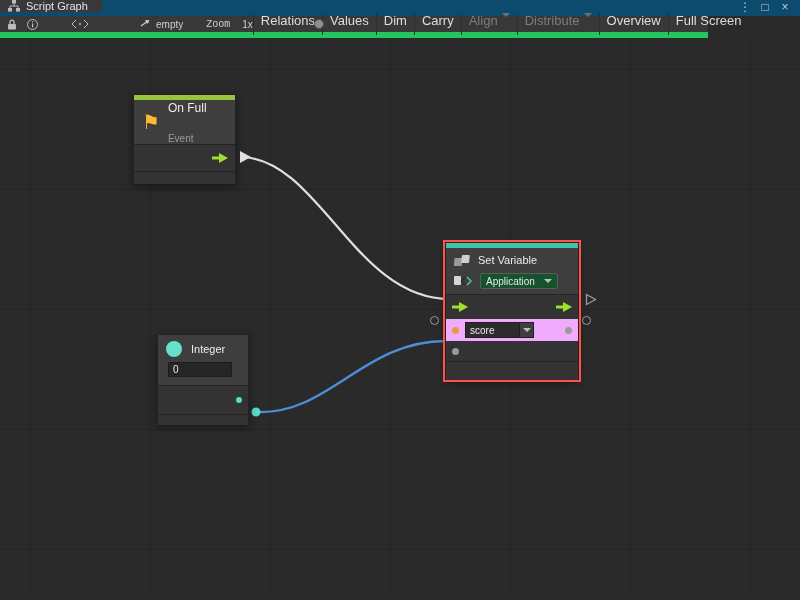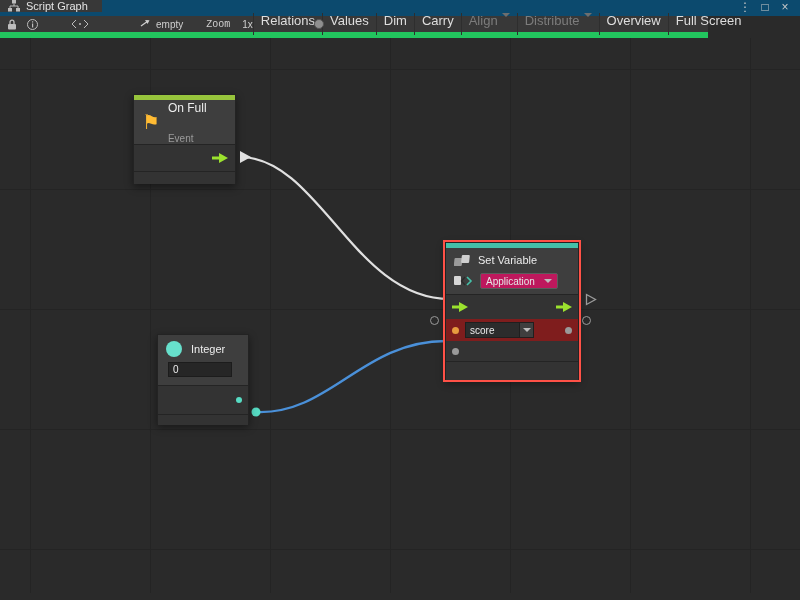--- a/index.html
+++ b/index.html
@@ -60,25 +60,25 @@
   .onstart-titles .t { color:#ececec; font-size:12px; }
   .onstart-titles .s { color:#9a9a9a; font-size:10px; margin-top:18px; }
   .flow-row { height:26px; display:flex; align-items:center; background:#333; }
   .node-footer { background:#333; }
 
   
   .sv-row1 { display:flex; align-items:center; gap:6px; height:22px; padding:2px 8px 0 8px; }
   .sv-title { color:#ececec; font-size:11px; }
   .sv-row2 { display:flex; align-items:center; gap:6px; height:24px; padding:0 8px 2px 8px; }
   .dropdown { display:flex; align-items:center; justify-content:space-between;
-              background:#be185d; border:1px solid #5c5c5c; border-radius:2px;
+              background:#14532d; border:1px solid #5c5c5c; border-radius:2px;
               height:16px; padding:0 5px; width:78px; color:#e6e6e6; font-size:10px; }
   .sv-flow { height:24px; display:flex; align-items:center; justify-content:space-between;
              padding:0 6px; background:#333; }
-  .sv-name { height:22px; display:flex; align-items:center; gap:6px; padding:0 6px; background:#7f1d1d; }
+  .sv-name { height:22px; display:flex; align-items:center; gap:6px; padding:0 6px; background:#f0abfc; }
   .field-wrap { display:flex; align-items:stretch; height:16px; }
   .text-field { width:55px; height:16px; background:#2c2c2c; border:1px solid #1f1f1f;
                 color:#ececec; font-size:10px; padding:0 4px; outline:none;
                 font-family:"Liberation Sans", sans-serif; }
   .field-drop { width:14px; background:#3f3f3f; border:1px solid #1f1f1f; border-left:none;
                 display:flex; align-items:center; justify-content:center; }
   .sv-value { height:20px; display:flex; align-items:center; padding:0 6px; background:#333; }
 
   
   .int-header { height:50px; padding:6px 8px 0 8px; }

